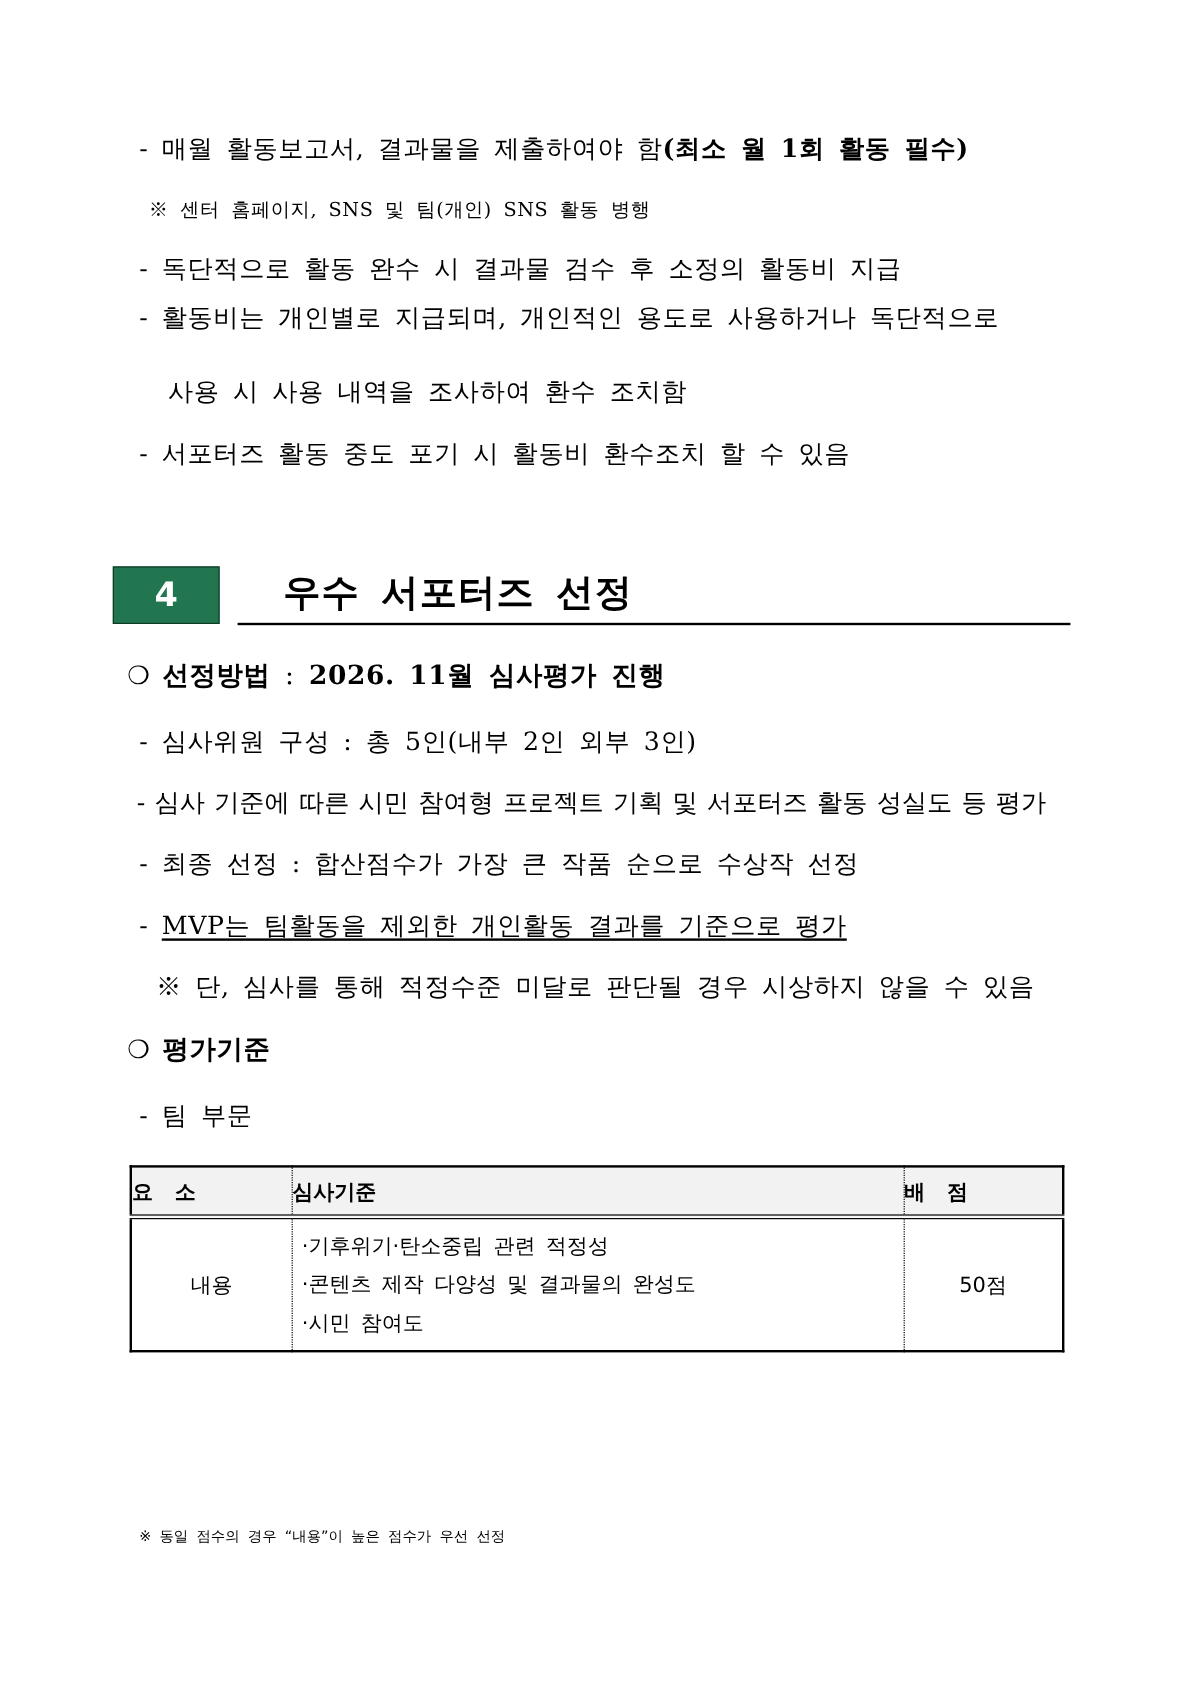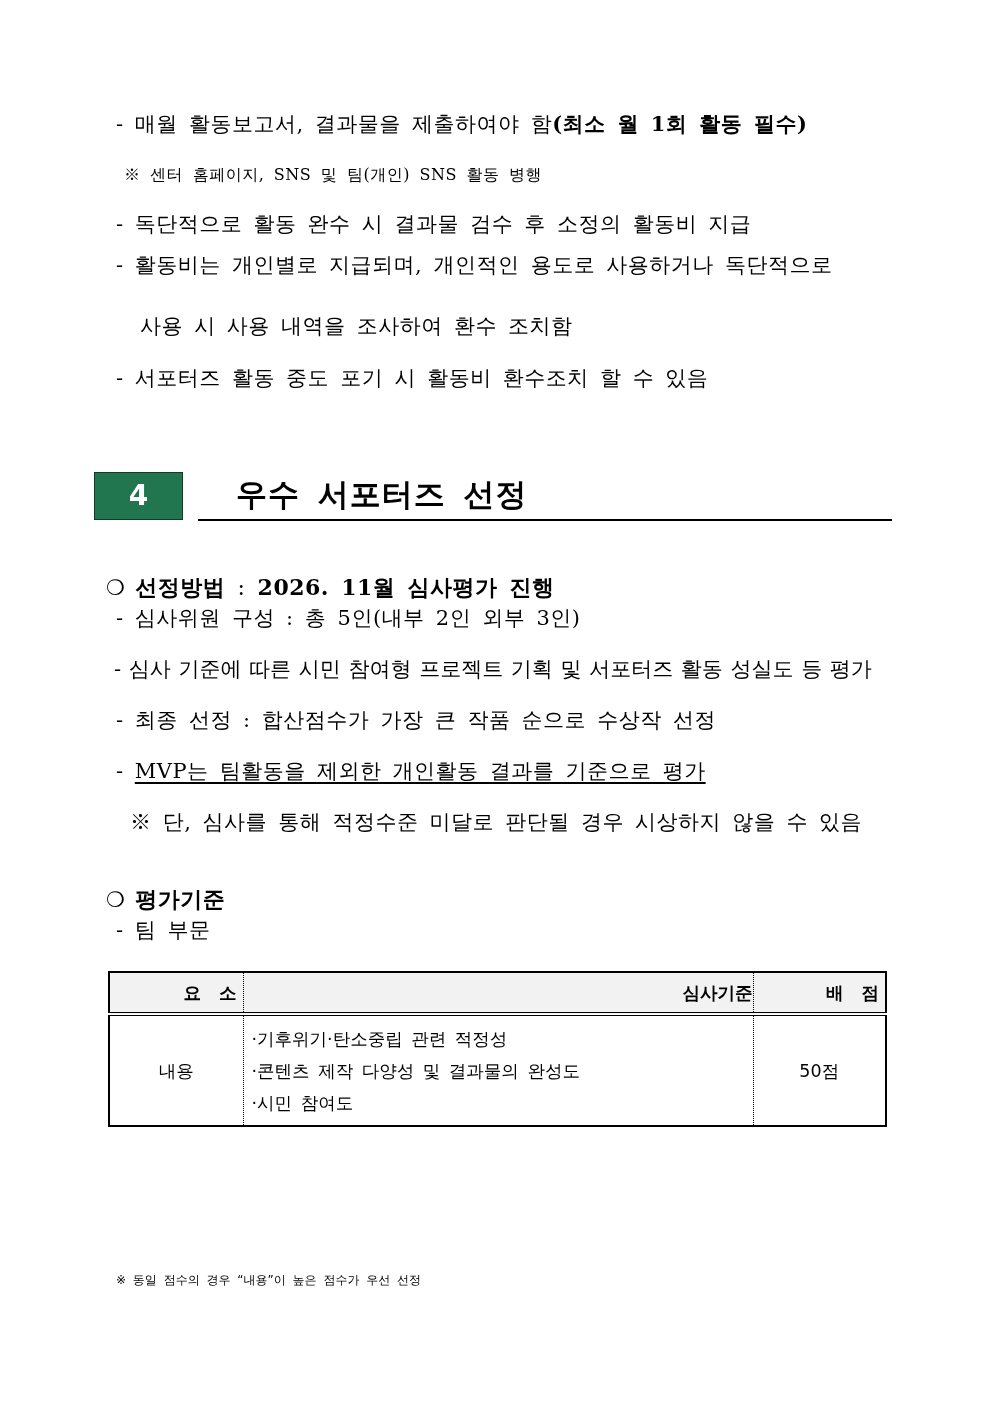--- a/index.html
+++ b/index.html
@@ -16,21 +16,21 @@
       font-family: "DejaVu Serif", "Liberation Serif", serif;
     }
     .line {
       position: absolute;
       white-space: nowrap;
       font-size: 21px;
       line-height: 28px;
       letter-spacing: 0.5px;
       word-spacing: 4px;
     }
-    .bold { font-weight: bold; margin-top: 24px; }
+    .bold { font-weight: bold; }
     .underline {
       text-decoration: underline;
       text-underline-offset: 4px;
       text-decoration-thickness: 1.5px;
     }
     
     .sec-num {
       position: absolute;
       left: 94px;
       top: 472px;
@@ -83,21 +83,21 @@
       border: 2.5px solid #000;
       font-family: "DejaVu Sans", "Liberation Sans", sans-serif;
       font-size: 17.5px;
       table-layout: fixed;
     }
     .criteria-table th {
       background: #f2f2f2;
       font-weight: bold;
       height: 39px;
       padding: 0;
-      text-align: right;
+      text-align: left;
       border-bottom: 4px double #000;
       letter-spacing: 6px;
     }
     .criteria-table th.c2 { letter-spacing: 0; }
     .criteria-table td {
       padding: 0;
       vertical-align: middle;
       border-top: 1px dotted #000;
     }
     .criteria-table th + th,

